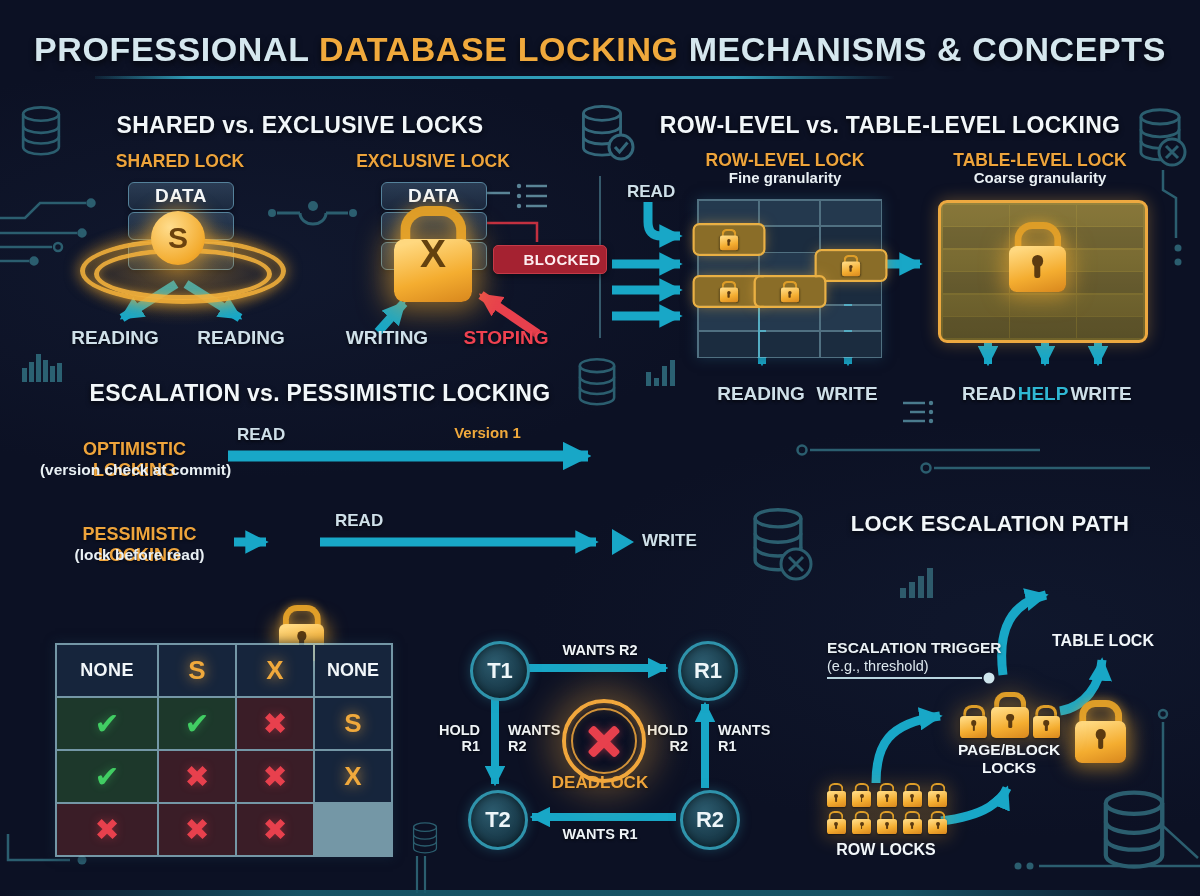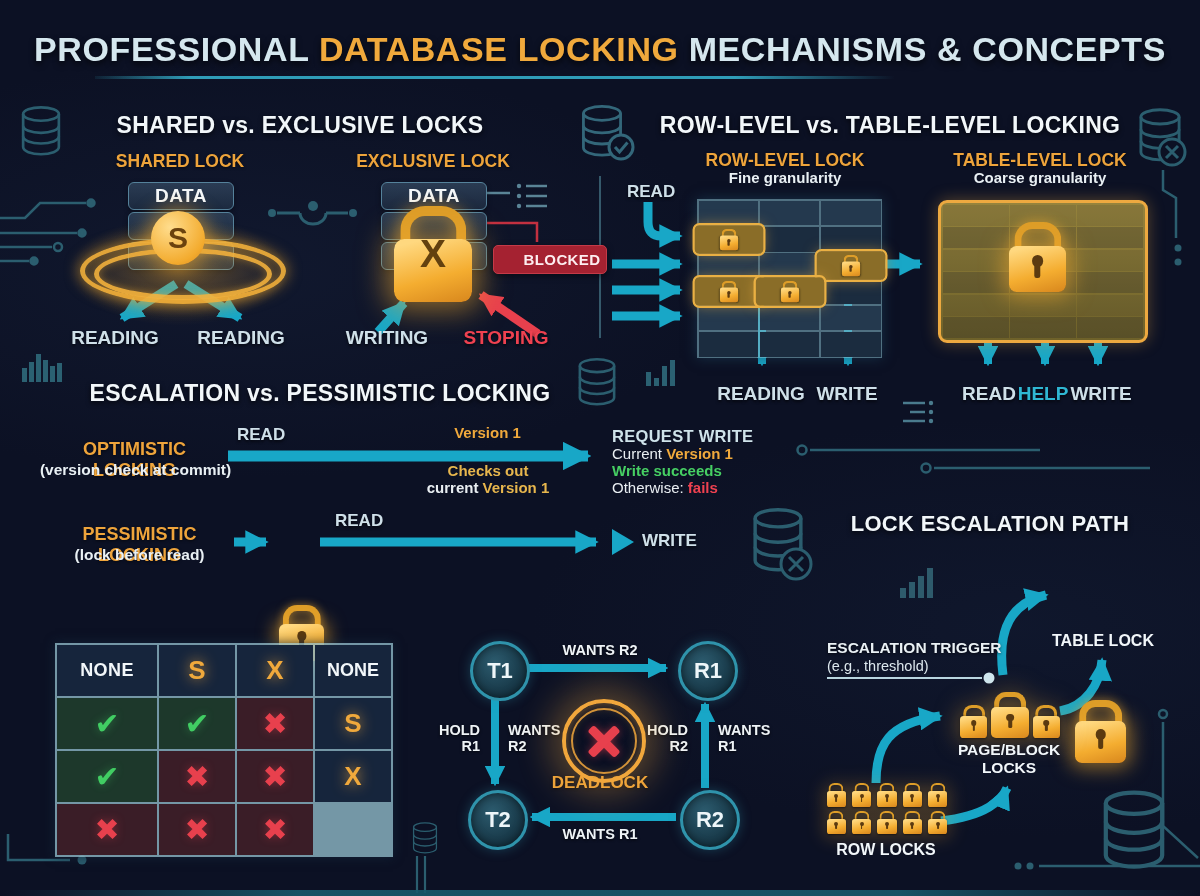--- a/index.html
+++ b/index.html
@@ -419,30 +419,20 @@
   <div class="abs io-label ctr" style="left:813px;top:383px;width:68px;">WRITE</div>
   <div class="abs io-label ctr" style="left:958px;top:383px;width:62px;">READ</div>
   <div class="abs io-label teal-text ctr" style="left:1016px;top:383px;width:54px;">HELP</div>
   <div class="abs io-label ctr" style="left:1068px;top:383px;width:66px;">WRITE</div>
 
   <div class="abs sec-title ctr" style="left:60px;top:380px;width:520px;">ESCALATION vs. PESSIMISTIC LOCKING</div>
   <div class="abs gold-label ctr" style="left:42px;top:439px;width:185px;font-size:18px;">OPTIMISTIC LOCKING</div>
   <div class="abs sub-label ctr" style="left:38px;top:461px;width:195px;font-size:15.5px;">(version check at commit)</div>
   <div class="abs io-label io-sm" style="left:237px;top:425px;">READ</div>
   <div class="abs ctr" style="left:430px;top:424px;width:115px;font-size:15px;font-weight:600;color:#f0a93c;">Version 1</div>
-  <div class="abs ctr" style="left:408px;top:462px;width:160px;font-size:15px;color:#e7b64d;font-weight:600;">
-    <div>Checks out</div>
-    <div><span style="color:#e9eef2;">current </span><span>Version 1</span></div>
-  </div>
-  <div class="abs" style="left:612px;top:428px;font-size:15px;line-height:17px;color:#e9eef2;">
-    <div style="font-size:16.5px;font-weight:800;color:#cfe3ea;letter-spacing:.3px;">REQUEST WRITE</div>
-    <div><span>Current </span><span style="color:#f0a93c;font-weight:600;">Version 1</span></div>
-    <div style="color:#46cf63;font-weight:700;">Write succeeds</div>
-    <div><span>Otherwise: </span><span style="color:#ef4150;font-weight:700;">fails</span></div>
-  </div>
 
   <div class="abs gold-label ctr" style="left:42px;top:524px;width:195px;font-size:18px;">PESSIMISTIC LOCKING</div>
   <div class="abs sub-label ctr" style="left:42px;top:546px;width:195px;font-size:15.5px;">(lock before read)</div>
   <div class="abs plock glow" style="left:279px;top:509px;font-size:15px;">
     <div class="sh"></div>
       <div class="bd">
         <div class="kh"></div>
       </div>
   </div>
   <div class="abs io-label io-sm" style="left:335px;top:511px;">READ</div>

